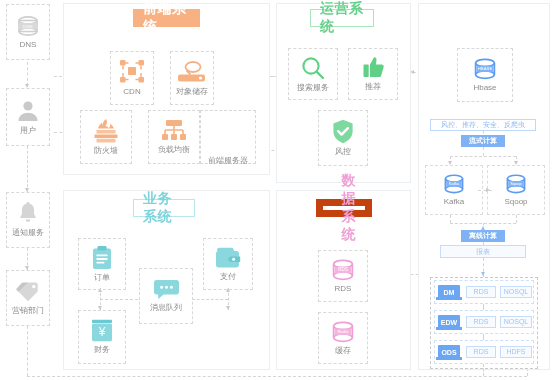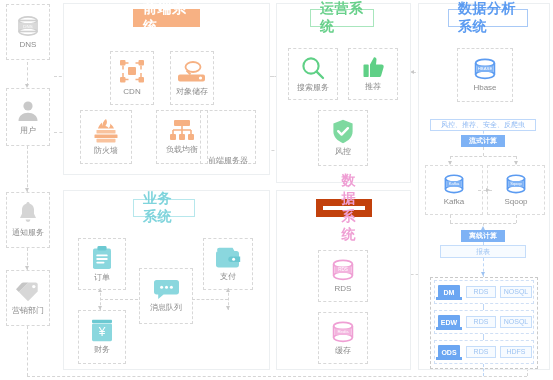--- a/index.html
+++ b/index.html
@@ -154,21 +154,21 @@
   <div class="node" style="left:80px;top:110px;width:52px;height:54px;">
     <svg class="ico" width="26" height="24" viewBox="0 0 26 24">
       <path d="M13 0c2 3.4.4 5.6-.6 7 2.4.3 3.4 2.3 3.4 2.3S17.9 7 17 4.6c3 2.3 4 5 4 5H5s1-3.4 4-6c-.4 1.9.8 3.6.8 3.6S8.4 3.6 13 0z" fill="#f6b183"></path>
       <rect x="3.5" y="11" width="19" height="3.6" rx=".6" fill="#f9c39e"></rect>
       <rect x="1.5" y="15.4" width="23" height="3.6" rx=".6" fill="#f6b183"></rect>
       <rect x="3.5" y="19.8" width="19" height="3.6" rx=".6" fill="#f9c39e"></rect>
     </svg>
     <span class="lbl">防火墙</span>
   </div>
 
-  <div class="node" style="left:156px;top:110px;width:52px;height:54px;">
+  <div class="node" style="left:148px;top:110px;width:52px;height:54px;">
     <svg class="ico" width="26" height="23" viewBox="0 0 26 23">
       <rect x="5" y="1" width="16" height="6" rx="1" fill="#f6b183"></rect>
       <path d="M13 7v4M4 11h18M4 11v4M13 11v4M22 11v4" stroke="#f6b183" stroke-width="1.6" fill="none"></path>
       <rect x="1" y="15" width="6" height="6" rx="1" fill="#f6b183"></rect>
       <rect x="10" y="15" width="6" height="6" rx="1" fill="#f6b183"></rect>
       <rect x="19" y="15" width="6" height="6" rx="1" fill="#f6b183"></rect>
     </svg>
     <span class="lbl">负载均衡</span>
   </div>
 
@@ -281,21 +281,20 @@
       <ellipse cx="13" cy="5" rx="9.4" ry="3.7" fill="none" stroke="#ef9fd4" stroke-width="1.7"></ellipse>
       <ellipse cx="13" cy="16.6" rx="9.4" ry="3.7" fill="none" stroke="#ef9fd4" stroke-width="1.7"></ellipse>
       <path d="M3.6 5v11.6M22.4 5v11.6" stroke="#ef9fd4" stroke-width="1.7"></path>
       <rect x="4.6" y="7.6" width="16.8" height="6.4" fill="#f3b4de"></rect>
       <text x="13" y="12.4" font-size="4.4" fill="#fff" text-anchor="middle" font-family="sans-serif">Redis</text>
     </svg>
     <span class="lbl">缓存</span>
   </div>
 
   <div class="panel" style="left:418px;top:3px;width:132px;height:367px;"></div>
-  <div class="chip out-blue" style="left:448px;top:9px;width:80px;">数据分析系统</div>
 
   <div class="node" style="left:457px;top:48px;width:56px;height:54px;">
     <svg class="ico" width="26" height="22" viewBox="0 0 26 22">
       <ellipse cx="13" cy="5" rx="9.4" ry="3.7" fill="none" stroke="#5b9bf1" stroke-width="1.7"></ellipse>
       <ellipse cx="13" cy="16.6" rx="9.4" ry="3.7" fill="none" stroke="#5b9bf1" stroke-width="1.7"></ellipse>
       <path d="M3.6 5v11.6M22.4 5v11.6" stroke="#5b9bf1" stroke-width="1.7"></path>
       <rect x="4.6" y="7.6" width="16.8" height="6.4" fill="#7eb2f5"></rect>
       <text x="13" y="12.4" font-size="4.3" fill="#fff" text-anchor="middle" font-family="sans-serif">HBASE</text>
     </svg>
     <span class="lbl">Hbase</span>

